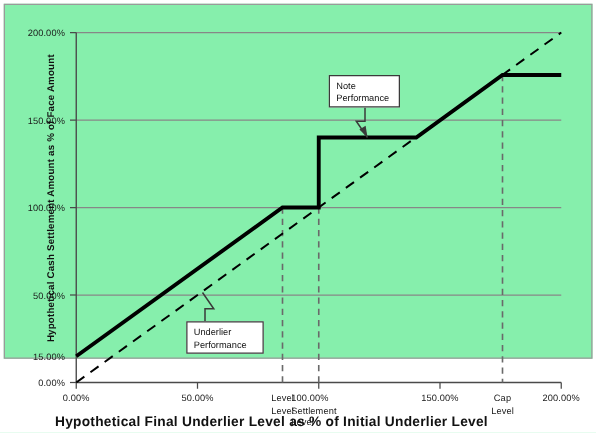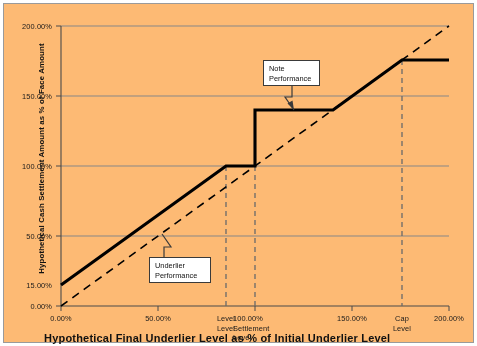--- a/index.html
+++ b/index.html
@@ -14,24 +14,24 @@
     background: #ffffff;
     font-family: "Liberation Sans", sans-serif;
     overflow: hidden;
     box-sizing: border-box;
   }
   #frame {
     position: absolute;
     left: 3px;
     top: 3px;
     width: 471px;
-    height: 340px;
+    height: 284px;
     border: 1px solid #9a9a9a;
     box-sizing: border-box;
-    background: #fdba74;
+    background: #86efac;
   }
   #plot-svg {
     position: absolute;
     left: 0;
     top: 0;
   }
   .tick-label {
     position: absolute;
     font-size: 7.4px;
     color: #1a1a1a;

